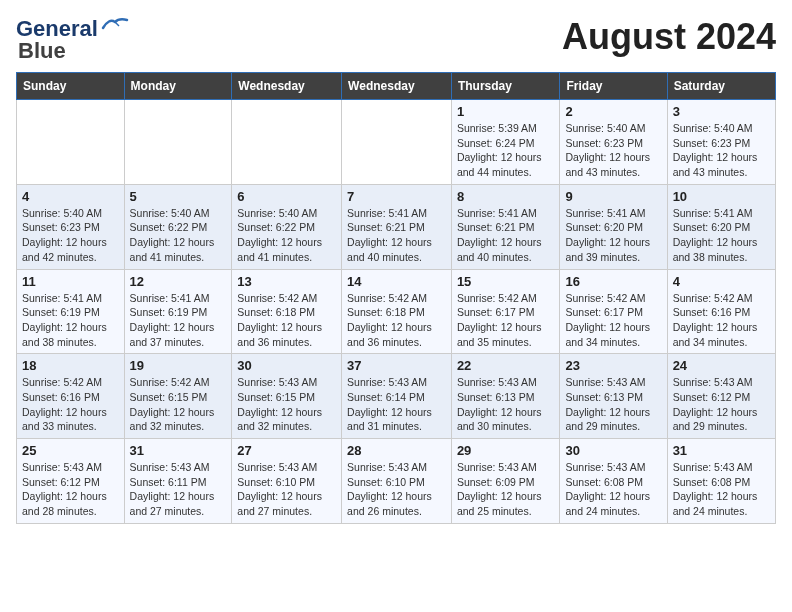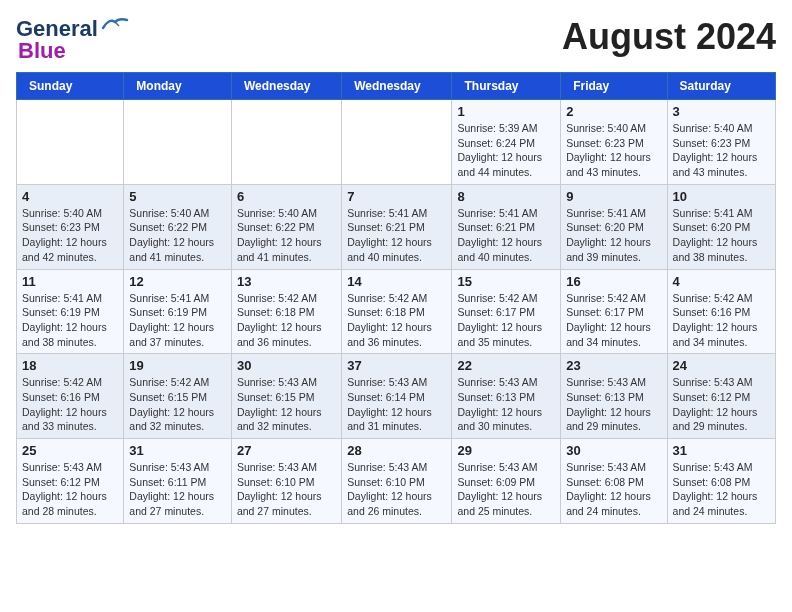--- a/index.html
+++ b/index.html
@@ -31,24 +31,24 @@
       font-size: 16px;
       font-weight: normal;
       color: #333;
     }
     table {
       width: 100%;
       border-collapse: collapse;
       font-size: 11px;
     }
     thead tr th {
-      background-color: #1d4ed8;
+      background-color: #404040;
       color: #fff;
       text-align: left;
-      padding: 6px 12px;
+      padding: 6px 6px;
       font-size: 12px;
       font-weight: bold;
       border: 1px solid #2f6db5;
     }
     tbody tr td {
       border: 1px solid #ccc;
       vertical-align: top;
       padding: 4px 5px;
       height: 80px;
       width: 113px;
@@ -74,21 +74,21 @@
 
 <div class="header">
   <div class="logo">
     <div style="display:flex;align-items:center;">
       <span style="font-size:22px;font-weight:bold;color:#1a3a6b;">General</span>
       <svg width="28" height="18" viewBox="0 0 28 18" style="margin-left:3px;margin-top:-8px;">
         <path d="M2,12 Q8,2 14,6 Q18,2 26,4" stroke="#2f6db5" stroke-width="2.5" fill="none" stroke-linecap="round"></path>
         <path d="M14,6 Q16,8 18,10" stroke="#2f6db5" stroke-width="1.5" fill="none"></path>
       </svg>
     </div>
-    <span style="font-size:22px;font-weight:bold;color:#a21caf;margin-top:-4px;margin-left:2px;">Blue</span>
+    <span style="font-size:22px;font-weight:bold;color:#404040;margin-top:-4px;margin-left:2px;">Blue</span>
   </div>
   <div class="title-block">
     <h1>August 2024</h1>
   </div>
 </div>
 
 <table>
   <thead>
     <tr>
     <th>Sunday</th>

